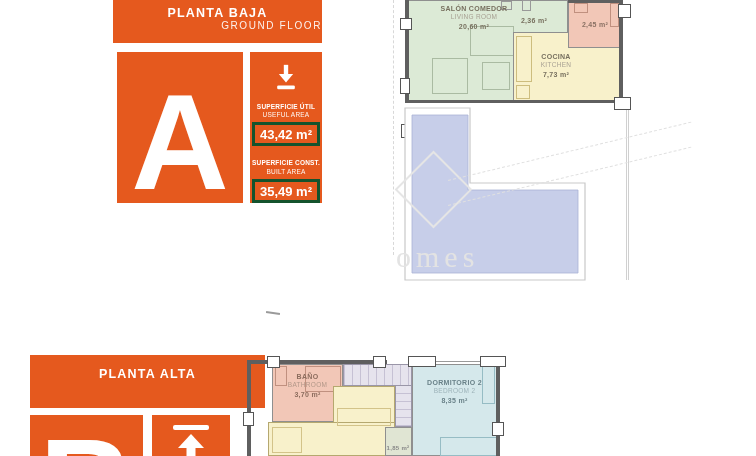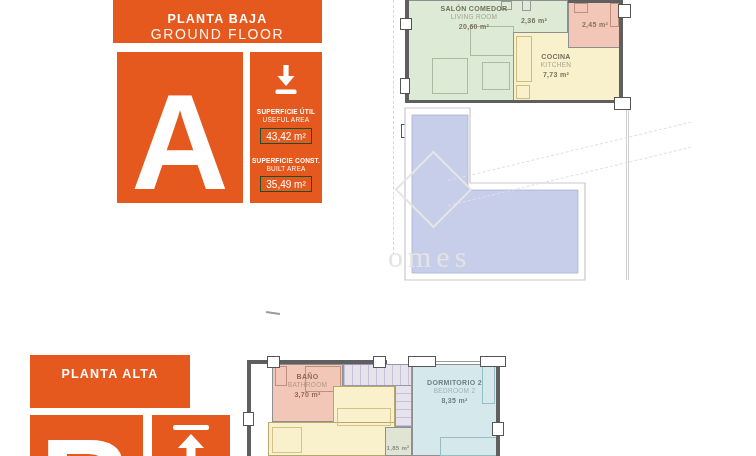--- a/index.html
+++ b/index.html
@@ -6,30 +6,30 @@
   html,body { background:#ffffff; }
   .canvas {
     position:relative; width:756px; height:456px; overflow:hidden;
     background:#ffffff; font-family:"Liberation Sans", sans-serif;
   }
   .blk { position:absolute; background:var(--accent,#E5591E); color:#fff; }
   .abs { position:absolute; }
 
   
   .hdr-title { font-weight:bold; font-size:12.5px; letter-spacing:1.2px; text-align:center; }
-  .hdr-sub   { font-size:14px; letter-spacing:1.6px; text-align:center; opacity:.92; }
+  .hdr-sub   { font-size:10px; letter-spacing:1.6px; text-align:right; opacity:.92; }
 
   
   .big-letter { position:absolute; left:0; right:0; text-align:center; font-weight:bold; font-size:135px; line-height:1; }
 
   
   .gf-info { display:flex; flex-direction:column; align-items:center; padding-top:12px; }
   .info-lbl-b { font-size:6.5px; font-weight:bold; letter-spacing:.2px; line-height:1.4; }
   .info-lbl   { font-size:6.5px; letter-spacing:.2px; line-height:1.3; opacity:.95; }
-  .valbox { border:1px solid #14532d; padding:2px 5px 1px; font-size:10px; font-weight:normal; margin-top:3px; }
+  .valbox { border:3px solid #14532d; padding:2px 5px 1px; font-size:13px; font-weight:bold; margin-top:3px; }
 
   
   .room  { position:absolute; border:1px solid #8f8f8f; }
   .wall  { position:absolute; background:#5f5f5f; }
   .wcol  { position:absolute; background:#fff; border:1.5px solid #555; }
   .furn  { position:absolute; border:1px solid rgba(120,140,110,.5); }
   .rlabel{ position:absolute; text-align:center; line-height:1.3; letter-spacing:.3px; }
   .rl-b  { font-size:7px; font-weight:bold; }
   .rl-s  { font-size:6.5px; }
   .rl-a  { font-size:7px; font-weight:bold; }
@@ -48,21 +48,21 @@
 
   .wm-text { position:absolute; font-family:"Liberation Serif", serif; color:#e3e3e3; font-size:30px; letter-spacing:5px; }
   .wm-diamond { position:absolute; border:2px solid #e5e5e5; transform:rotate(45deg); }
 </style>
 </head>
 <body>
 
 <div class="canvas">
 
   <div class="blk" style="left:113px; top:0; width:209px; height:43px;">
-    <div class="hdr-title" style="margin-top:12px;">PLANTA BAJA</div>
+    <div class="hdr-title" style="margin-top:6px;">PLANTA BAJA</div>
     <div class="hdr-sub">GROUND FLOOR</div>
   </div>
 
   <div class="blk" style="left:117px; top:52px; width:126px; height:151px;">
     <span class="big-letter" style="top:23px;">A</span>
   </div>
 
   <div class="blk gf-info" style="left:250px; top:52px; width:72px; height:151px;">
     <svg width="28" height="32" viewBox="0 0 28 32">
       <rect x="11.4" y="1" width="5.2" height="12" fill="#fff"></rect>
@@ -120,29 +120,29 @@
     <div class="wcol" style="left:13px; top:124px; width:13px; height:14px;"></div>
     <div class="wcol" style="left:230px; top:4px; width:13px; height:14px;"></div>
     <div class="wcol" style="left:226px; top:97px; width:17px; height:13px;"></div>
 
     <svg class="abs" style="left:10px; top:105px;" width="200" height="180" viewBox="0 0 200 180">
       <path d="M7,3 h65 v75 h115 v97 h-180 z" fill="#ffffff" stroke="#c9c9c9" stroke-width="1.2"></path>
       <path d="M14,10 h56 v75 h110 v83 h-166 z" fill="var(--room_blue_pool,#C7CEE9)" stroke="#aab2d4" stroke-width="0.8"></path>
     </svg>
 
     <div class="wm-diamond" style="left:18px; top:162px; width:55px; height:55px;"></div>
-    <div class="wm-text" style="left:0; top:240px;">omes</div>
+    <div class="wm-text" style="left:8px; top:240px;">omes</div>
 
 
     <div class="abs" style="left:238px; top:110px; width:3px; height:170px; border-left:1px solid #d0d0d0; border-right:1px solid #d0d0d0;"></div>
     <div class="dash-line" style="left:60px; top:180px; width:250px; transform:rotate(-13.5deg);"></div>
     <div class="dash-line" style="left:60px; top:205px; width:250px; transform:rotate(-13.5deg);"></div>
   </div>
 
-  <div class="blk" style="left:30px; top:355px; width:160px; height:53px;">
+  <div class="blk" style="left:30px; top:355px; width:235px; height:53px;">
     <div class="hdr-title" style="margin-top:12px;">PLANTA ALTA</div>
   </div>
 
   <div class="blk" style="left:30px; top:415px; width:113px; height:41px; overflow:hidden;">
     <span class="big-letter" style="top:5px; font-size:130px;">B</span>
   </div>
 
   <div class="blk" style="left:152px; top:415px; width:78px; height:41px; overflow:hidden;">
     <div class="abs" style="left:50%; transform:translateX(-50%); top:10px; width:36px; height:5px; background:#fff; border-radius:2px;"></div>
     <div class="abs" style="left:50%; transform:translateX(-50%); top:19px; width:0; height:0; border-left:13px solid transparent; border-right:13px solid transparent; border-bottom:14px solid #fff;"></div>

